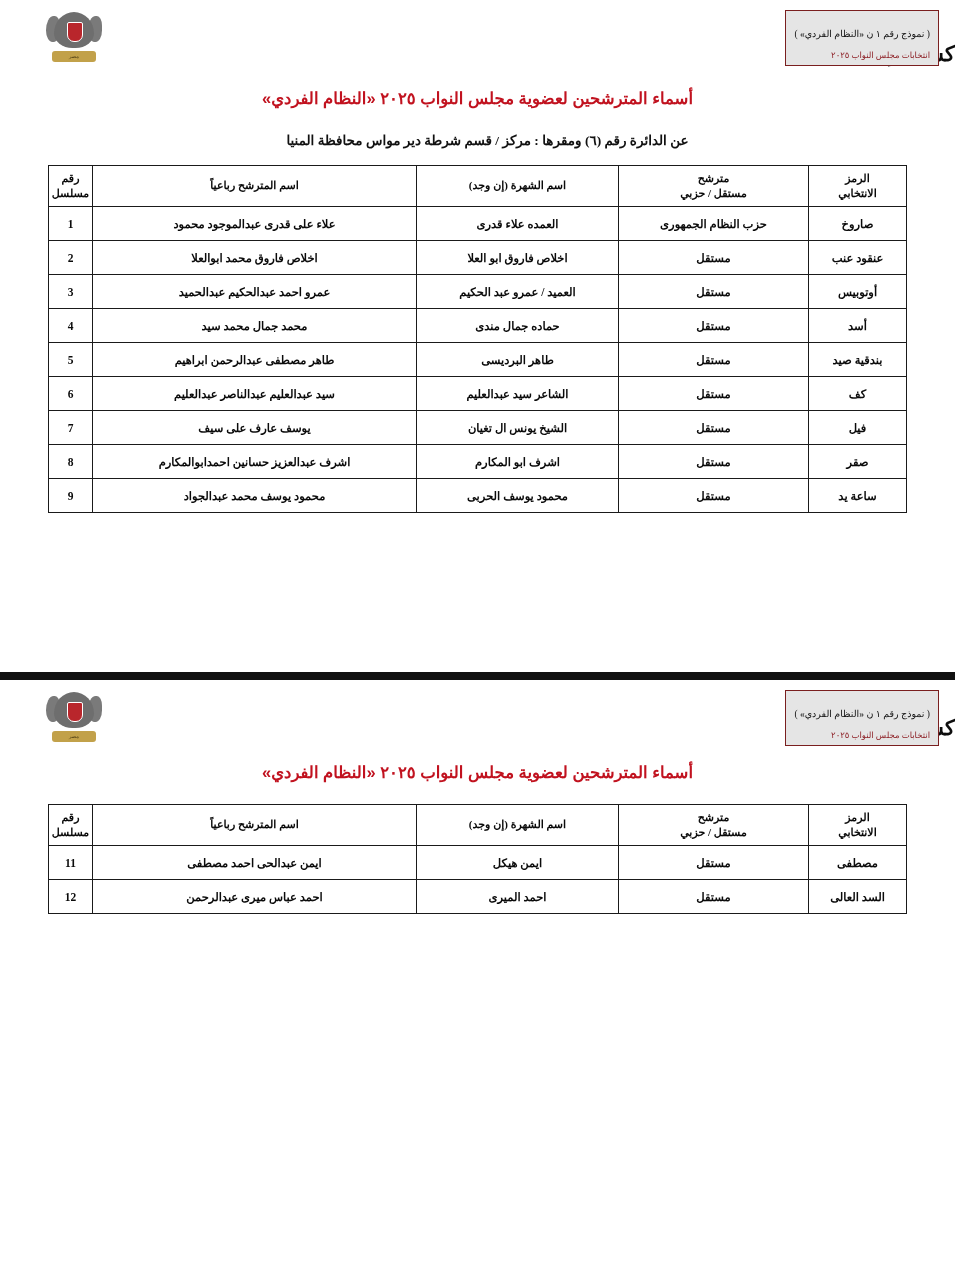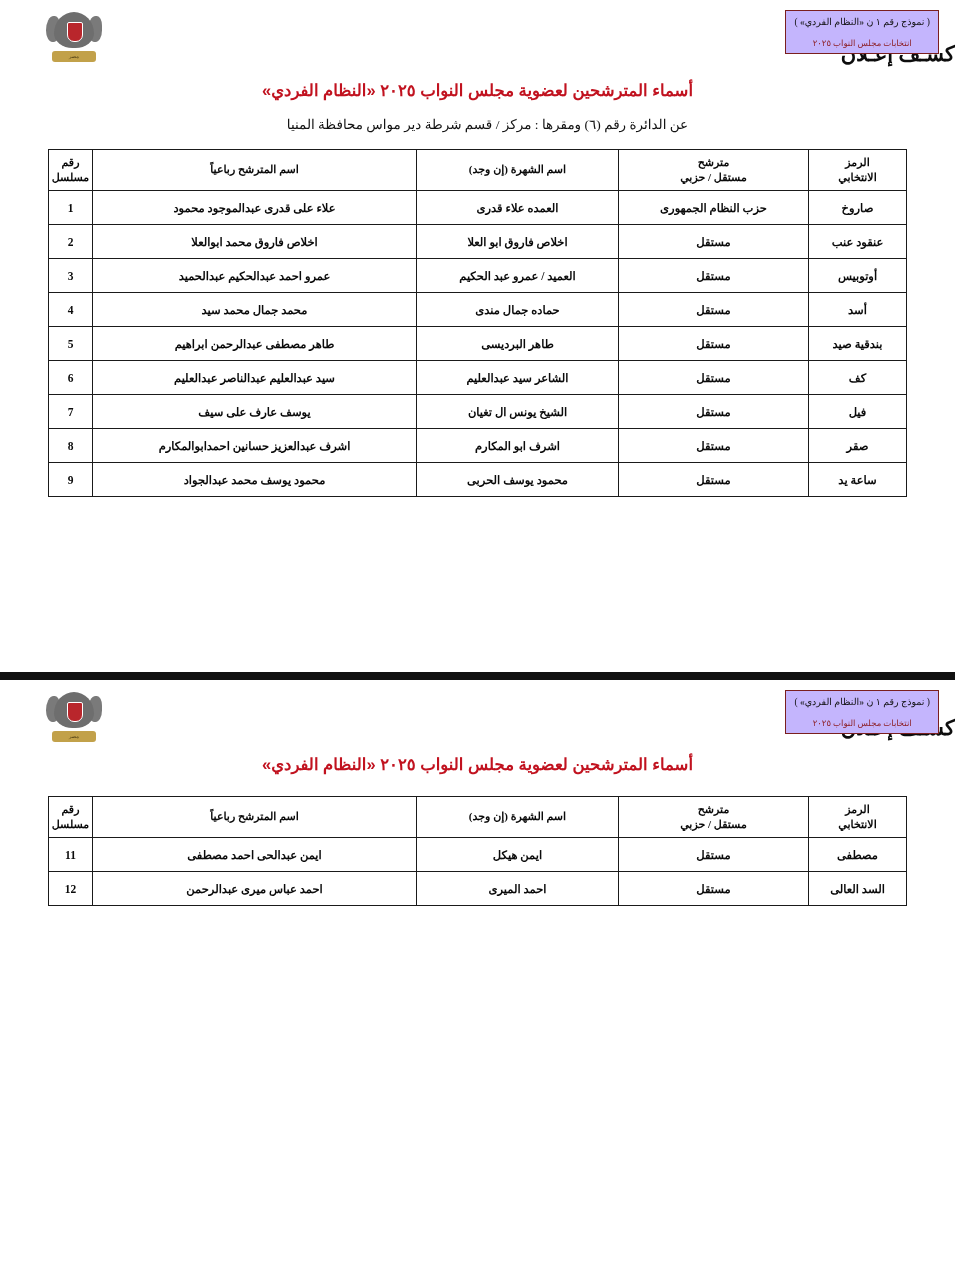--- a/index.html
+++ b/index.html
@@ -21,24 +21,24 @@
   }
   .page-1 { height: 672px; padding: 0; }
   .page-gap { height: 8px; background: #111111; }
   .page-2 { height: 600px; padding: 0; }
 
   .form-stamp {
     position: absolute;
     top: 10px;
     right: 16px;
     border: 1px solid #7a1f1f;
-    padding: 5px 8px 4px 8px;
-    text-align: center;
+    padding: 17px 8px 4px 8px;
+    text-align: right;
     line-height: 1.45;
-    background: #c4b5fd;
+    background: #e5e5e5;
   }
   .form-stamp .line1 {
     font-size: 9.5px;
     color: #111;
     white-space: nowrap;
   }
   .form-stamp .line2 {
     font-size: 8.5px;
     color: #8d2026;
     white-space: nowrap;
@@ -111,29 +111,29 @@
     color: #0d0d0d;
     font-family: "Liberation Serif", serif;
   }
   .page-2 .doc-title { padding-top: 36px; }
 
   .doc-subtitle {
     text-align: center;
     font-size: 16.5px;
     font-weight: bold;
     color: #c1121f;
-    margin-top: 14px;
+    margin-top: 22px;
     font-family: "Liberation Sans", sans-serif;
   }
   .doc-district {
     text-align: center;
     font-size: 13.5px;
-    font-weight: normal;
+    font-weight: bold;
     color: #111;
-    margin-top: 16px;
+    margin-top: 24px;
     font-family: "Liberation Serif", serif;
     padding-left: 20px;
   }
 
   table.cand {
     border-collapse: collapse;
     margin: 16px auto 0 auto;
     width: 858px;
     table-layout: fixed;
   }

